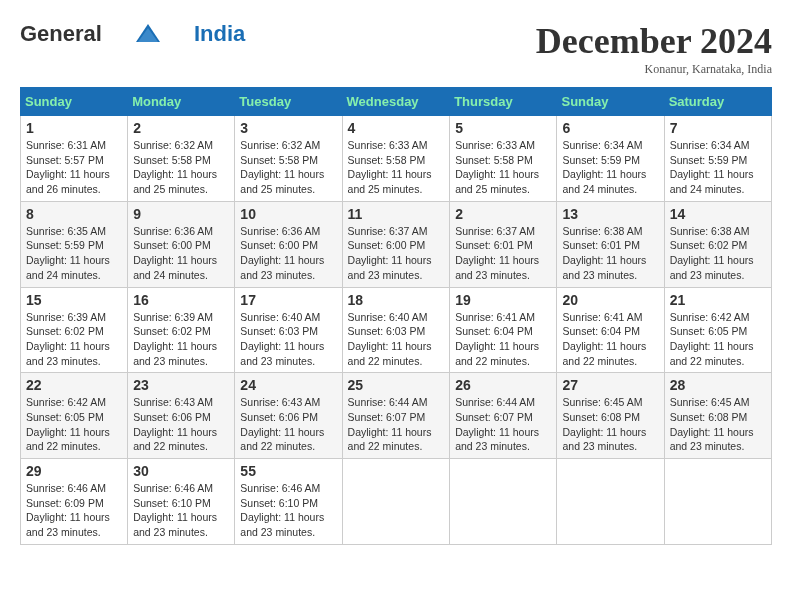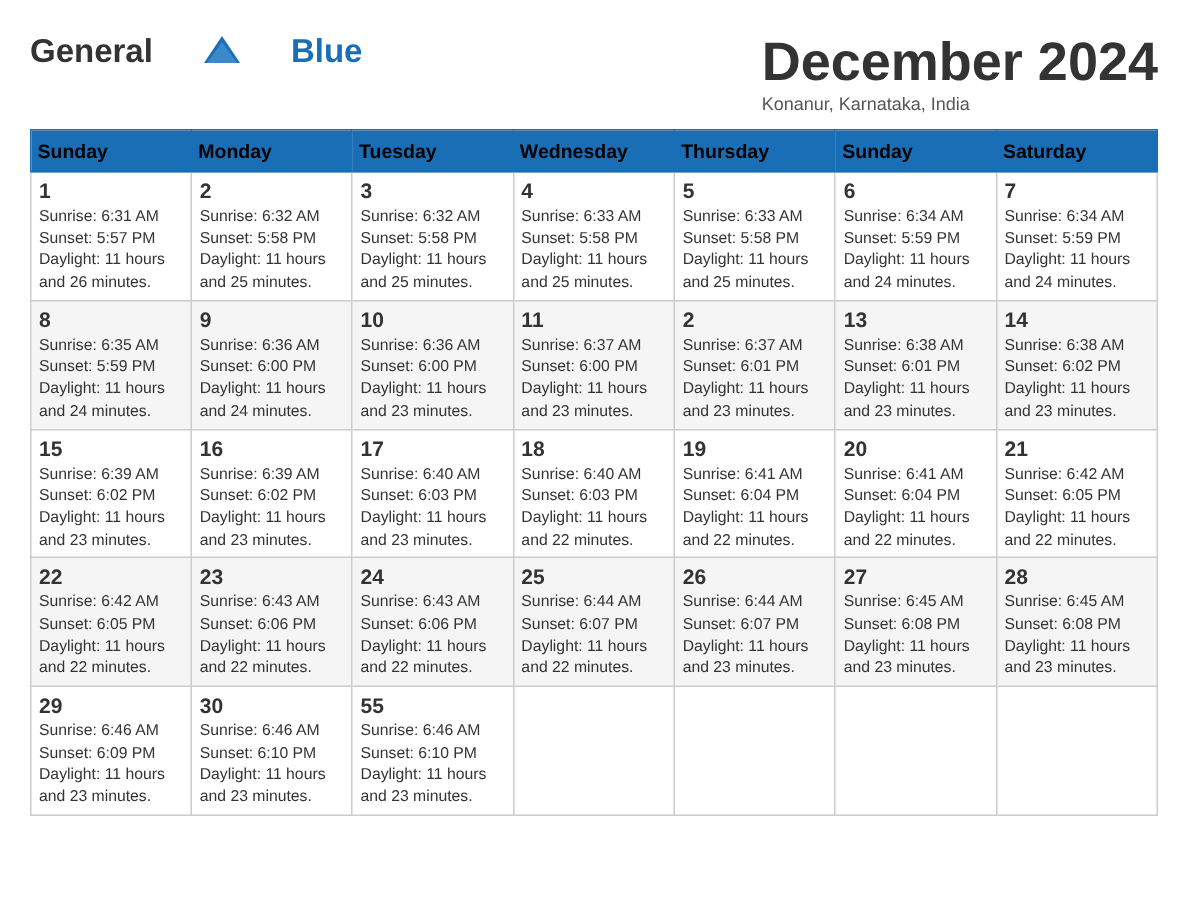--- a/index.html
+++ b/index.html
@@ -30,39 +30,40 @@
       gap: 30px;
     }
     .logo-general { color: #333; font-weight: bold; }
     .logo-blue { color: #1a6eb5; font-weight: bold; }
     .logo-icon {
       width: 28px;
       height: 28px;
       margin: 0 2px;
     }
     .title-block {
-      text-align: left;
+      text-align: right;
+      font-family: Liberation Serif, serif;
     }
     .month-title {
       font-size: 36px;
       font-weight: bold;
       color: #333;
     }
     .location {
       font-size: 12px;
       color: #555;
     }
     .calendar {
       width: 100%;
       border-collapse: collapse;
       font-size: 11px;
     }
     .calendar th {
       background: #1a6eb5;
-      color: #000000;
+      color: #86efac;
       padding: 6px 4px;
       text-align: left;
       font-size: 13px;
       font-weight: bold;
       border: 1px solid #1a6eb5;
     }
     .calendar td {
       border: 1px solid #ccc;
       vertical-align: top;
       padding: 4px 5px;
@@ -93,21 +94,21 @@
 <body>
 
 <div class="header">
   <div class="logo">
     <div class="logo-text">
       <span class="logo-general">General</span>
       <svg class="logo-icon" viewBox="0 0 28 28">
         <polygon points="14,4 26,22 2,22" fill="#1a6eb5"></polygon>
         <polygon points="14,8 24,22 4,22" fill="#5ba3e0" opacity="0.5"></polygon>
       </svg>
-      <span class="logo-blue">Blue</span>
+      <span class="logo-blue">India</span>
     </div>
   </div>
   <div class="title-block">
     <div class="month-title">December 2024</div>
     <div class="location">Konanur, Karnataka, India</div>
   </div>
 </div>
 
 <table class="calendar">
   <thead>

